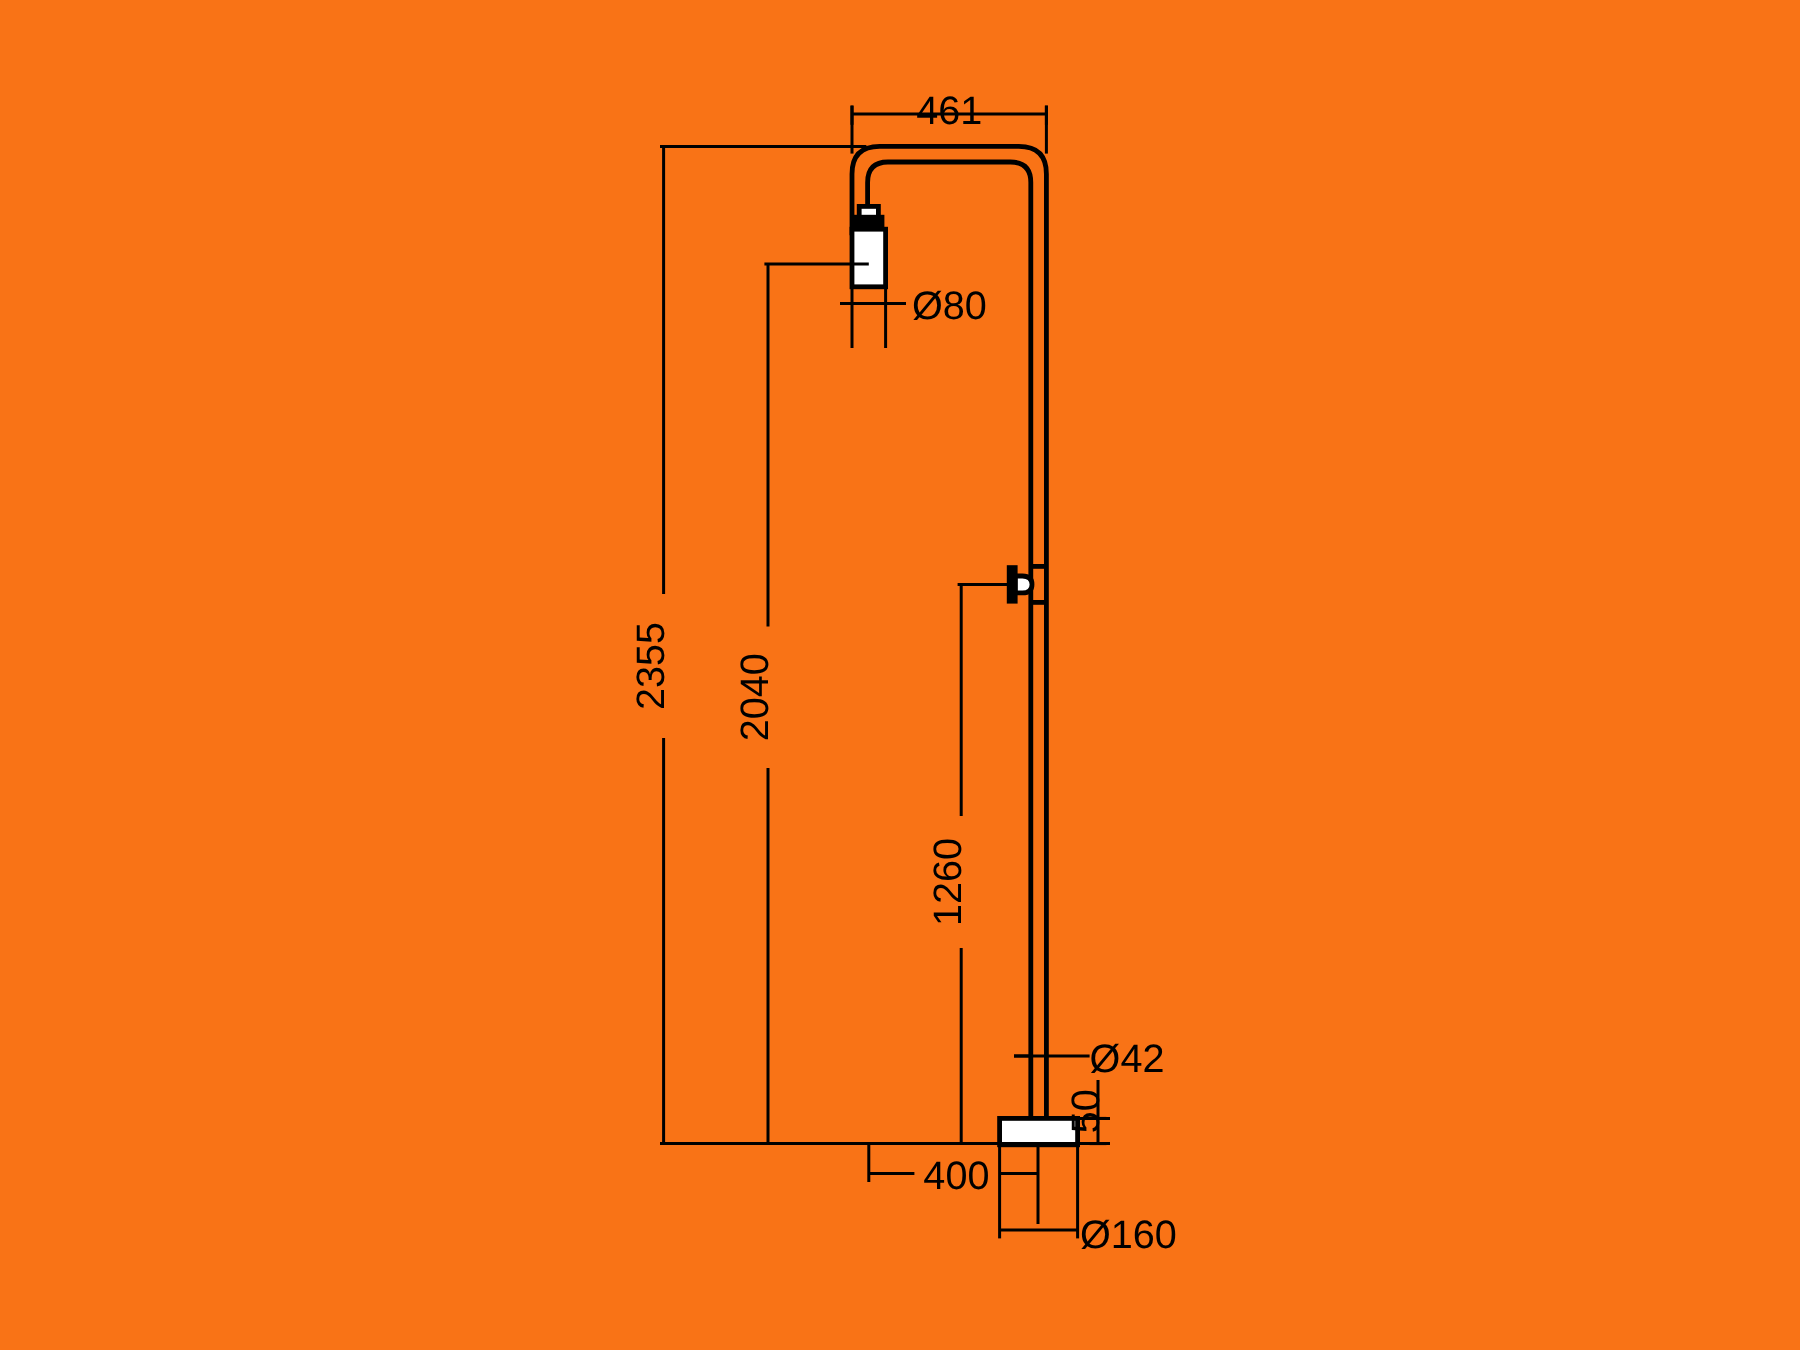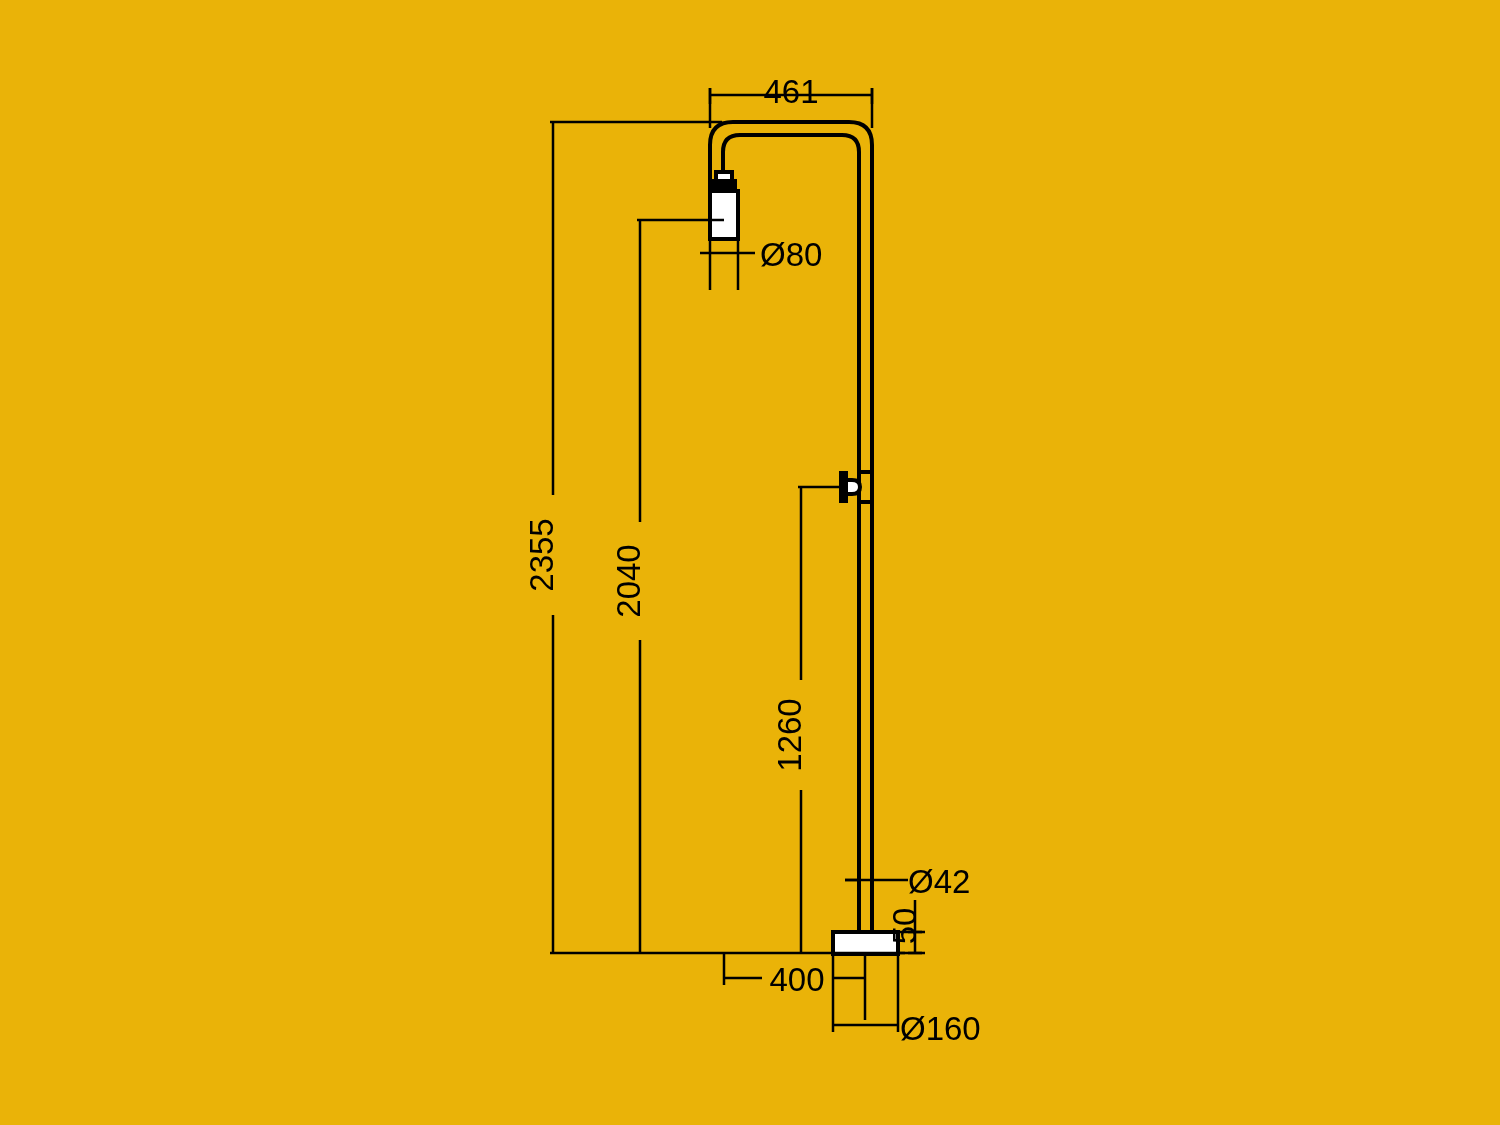--- a/index.html
+++ b/index.html
@@ -10,21 +10,21 @@
   body {
     width: 1500px;
     height: 1125px;
     font-family: "Liberation Sans", sans-serif;
     overflow: hidden;
   }
   #drawing-root {
     position: relative;
     width: 1500px;
     height: 1125px;
-    background: #eab308;
+    background: #f97316;
     text-align: center;
   }
   svg#cad {
     display: block;
     width: 1500px;
     height: 1125px;
   }
   .dim-text {
     font-family: "Liberation Sans", sans-serif;
     font-size: 33px;

